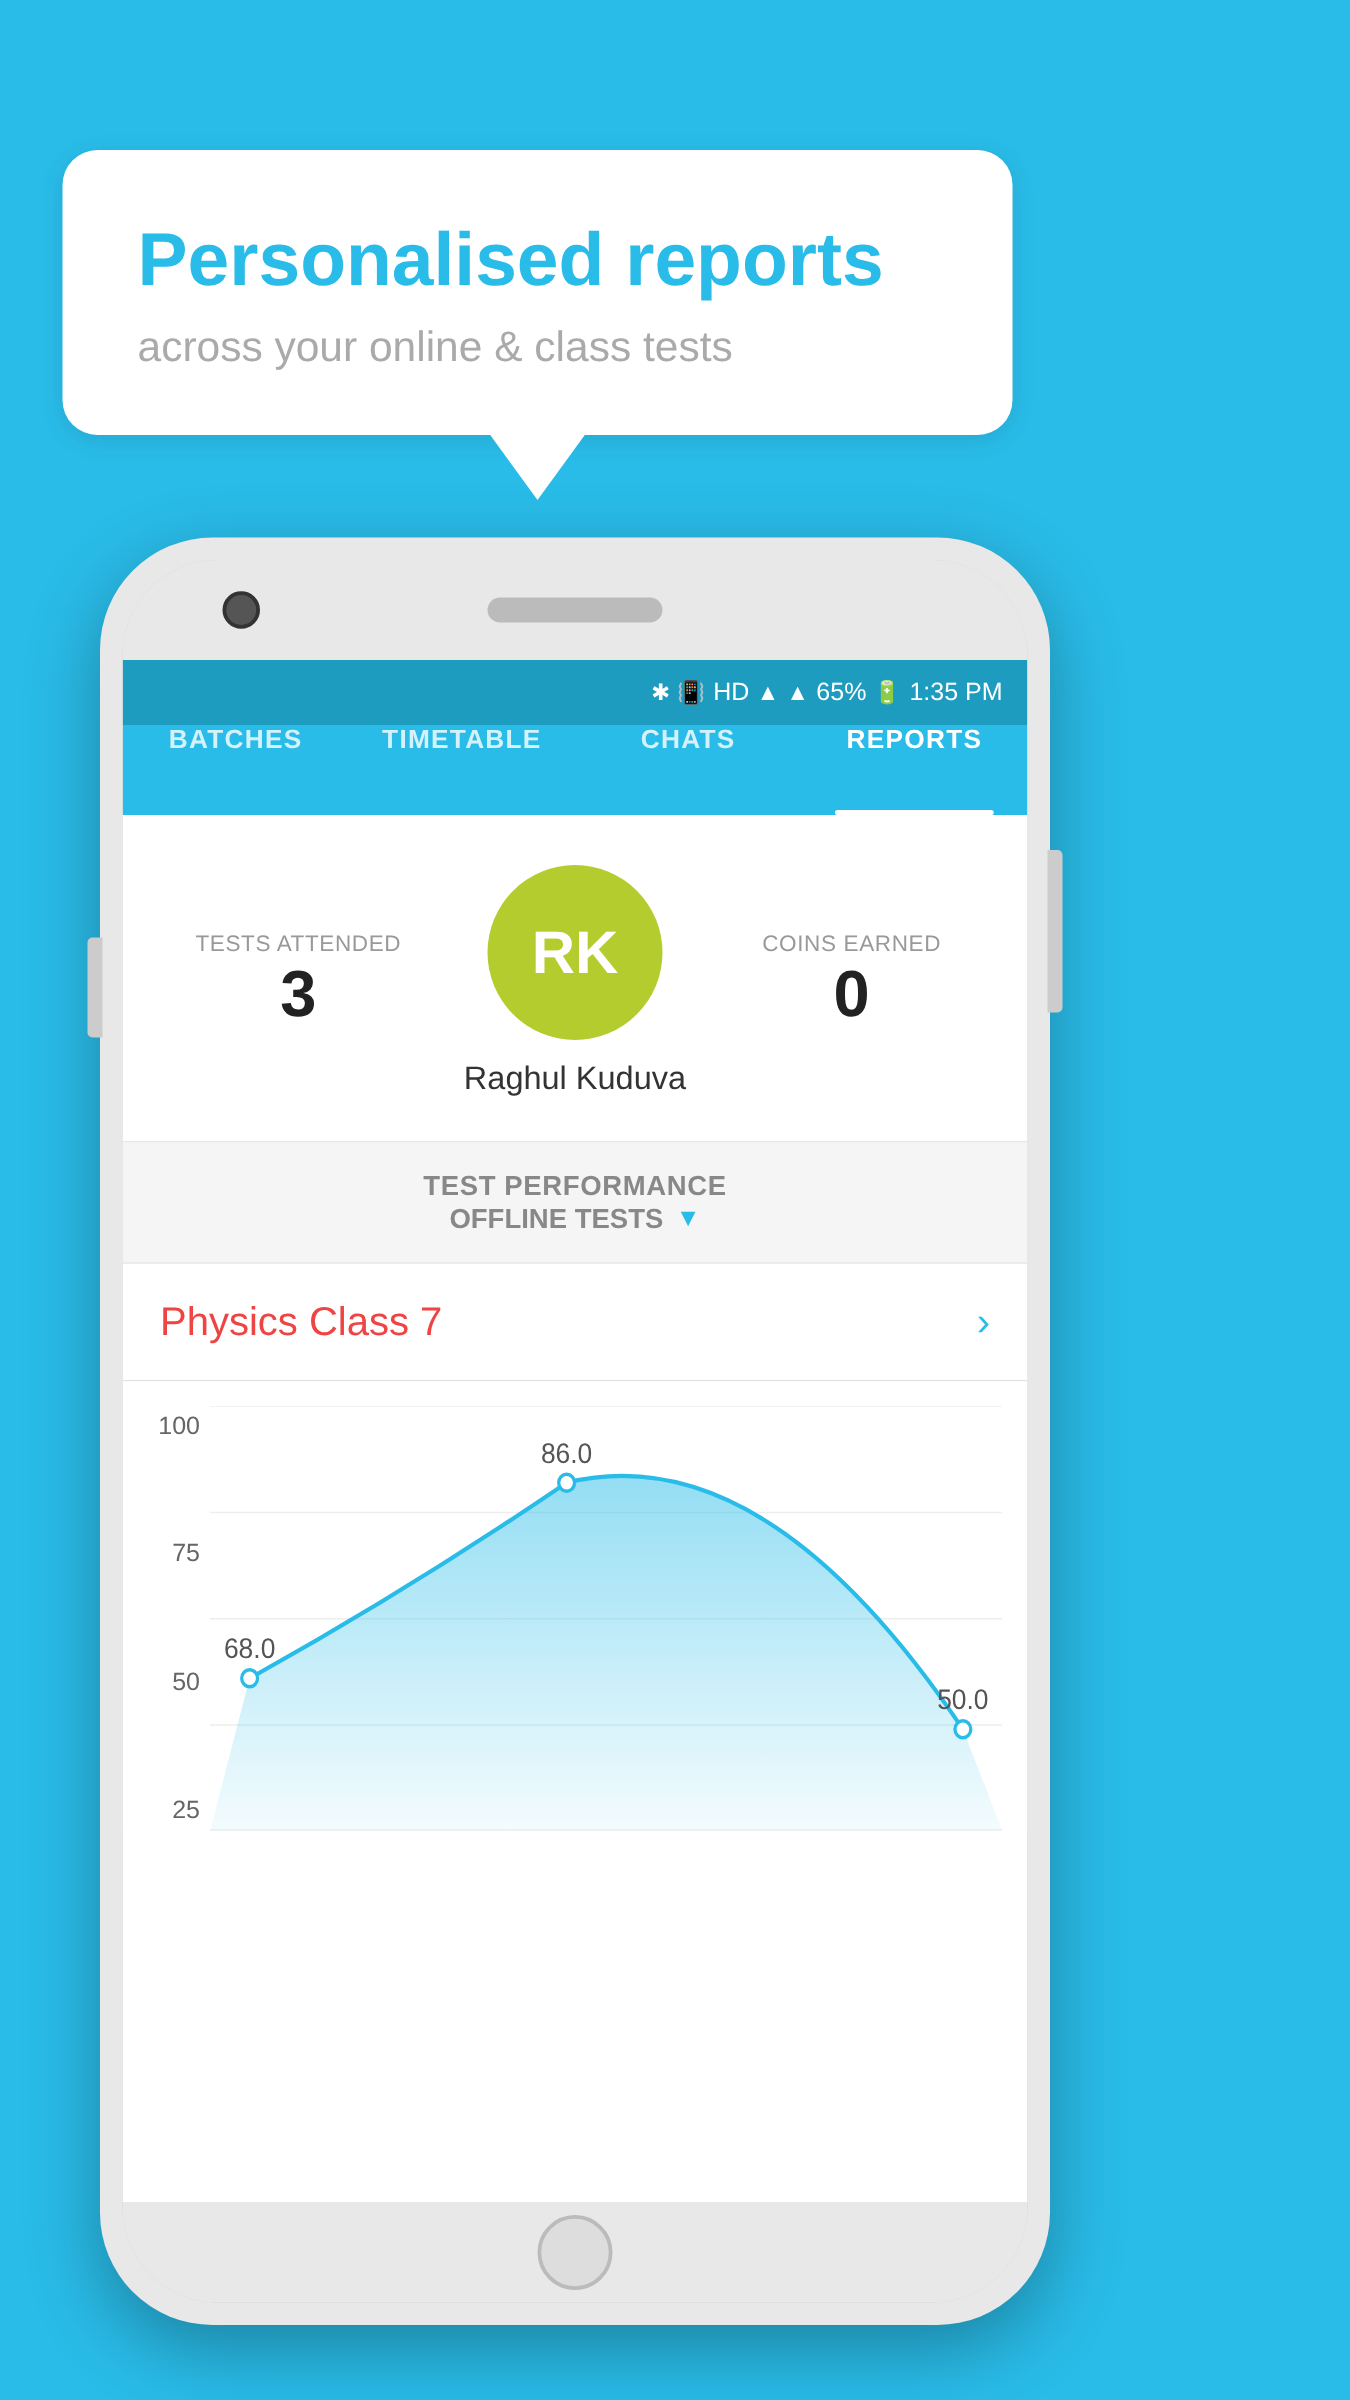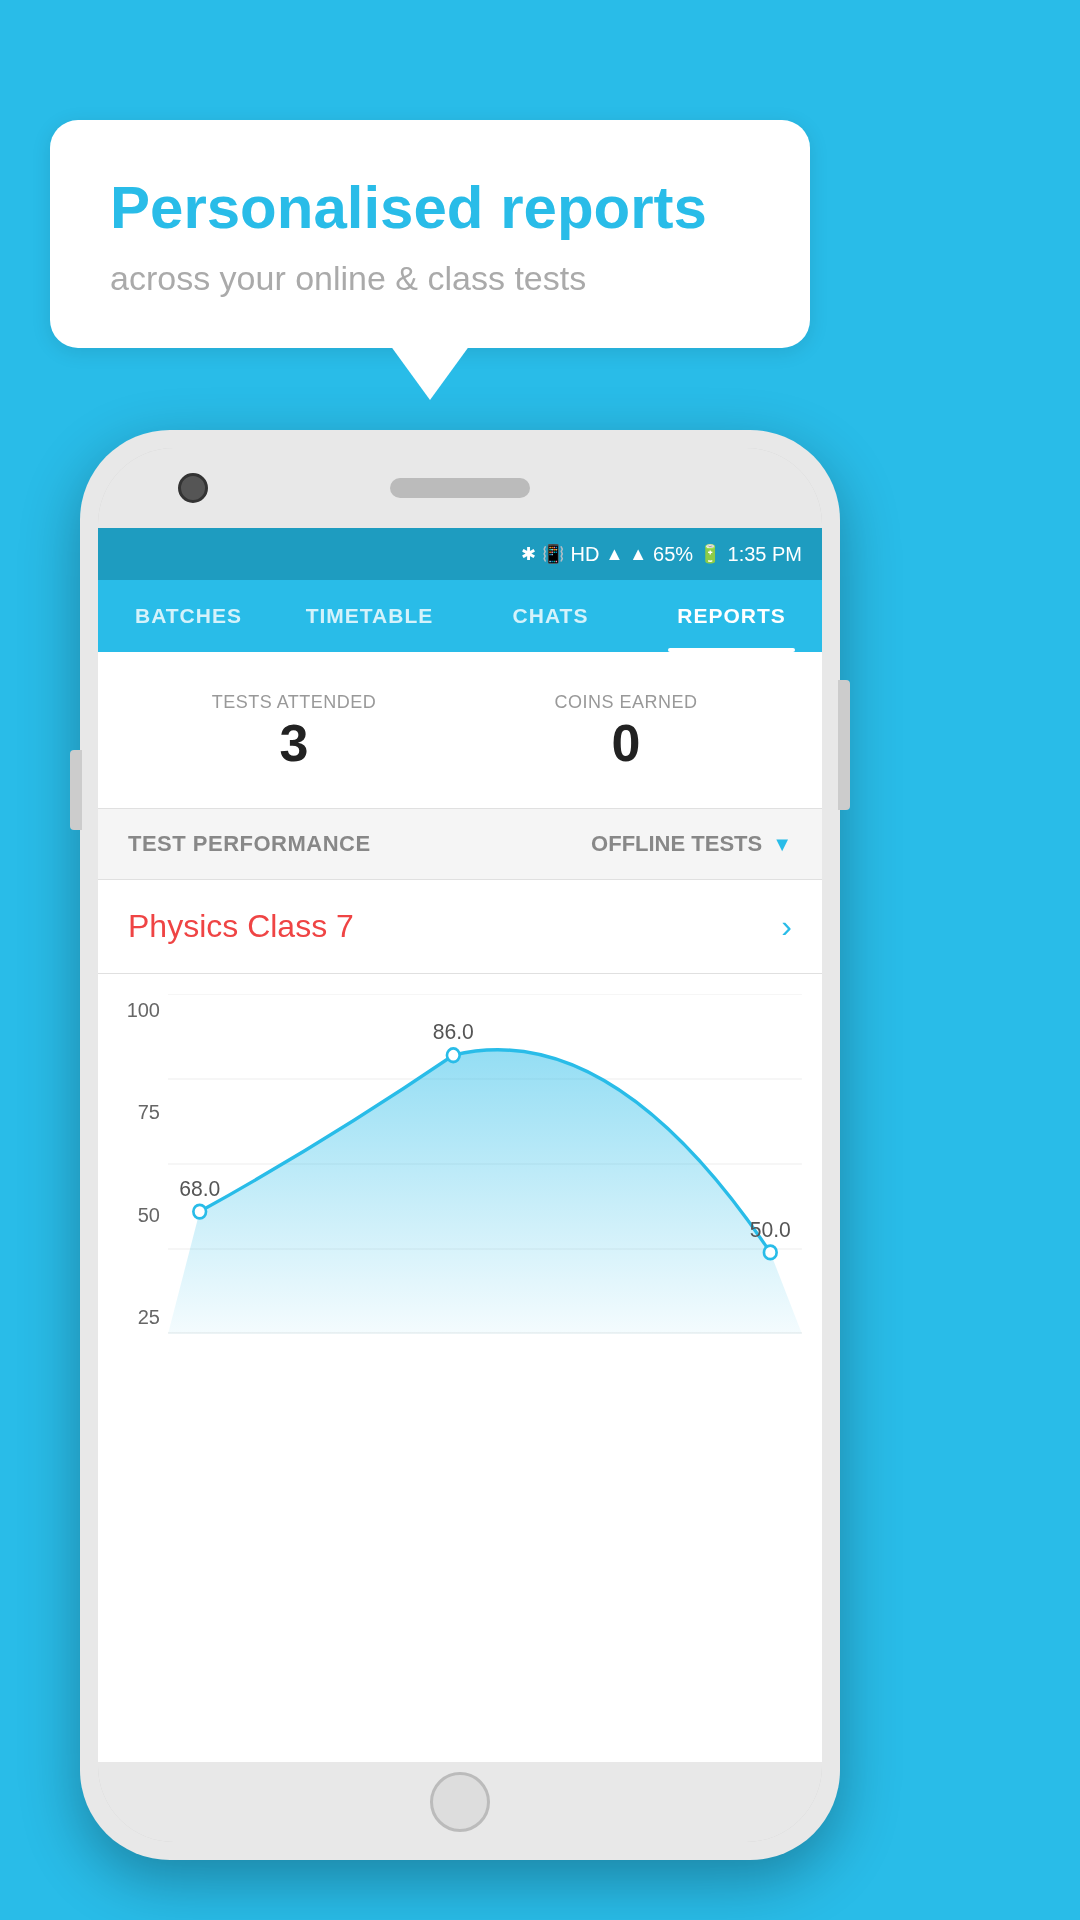--- a/index.html
+++ b/index.html
@@ -147,21 +147,20 @@
     .nav-tabs {
       background: #29bce8;
       display: flex;
       align-items: center;
       height: 72px;
     }
 
     .nav-tab {
       flex: 1;
       display: flex;
-      align-items: center;
       justify-content: center;
       height: 100%;
       color: rgba(255,255,255,0.8);
       font-size: 21px;
       font-weight: bold;
       letter-spacing: 1px;
       position: relative;
     }
 
     .nav-tab.active {
@@ -239,20 +238,21 @@
     }
 
     
     .filter-section {
       background: #f5f5f5;
       padding: 22px 30px;
       display: flex;
       align-items: center;
       justify-content: space-between;
       border-bottom: 1px solid #e0e0e0;
+      flex-direction: column;
     }
 
     .filter-label {
       font-size: 22px;
       color: #888;
       font-weight: bold;
       letter-spacing: 0.5px;
     }
 
     .filter-dropdown {
@@ -424,20 +424,26 @@
         <div class="nav-tab active">
           <span>REPORTS</span>
         </div>
       </div>
 
       <div class="profile-section">
         <div class="stat-box">
           <div class="stat-label">TESTS ATTENDED</div>
           <div class="stat-value">3</div>
         </div>
+        <div class="avatar-container">
+          <div class="avatar-circle">
+            <span class="avatar-initials">RK</span>
+          </div>
+          <span class="user-name">Raghul Kuduva</span>
+        </div>
         <div class="stat-box">
           <div class="stat-label">COINS EARNED</div>
           <div class="stat-value">0</div>
         </div>
       </div>
 
       <div class="filter-section">
         <span class="filter-label">TEST PERFORMANCE</span>
         <div class="filter-dropdown">
           <span>OFFLINE TESTS</span>

